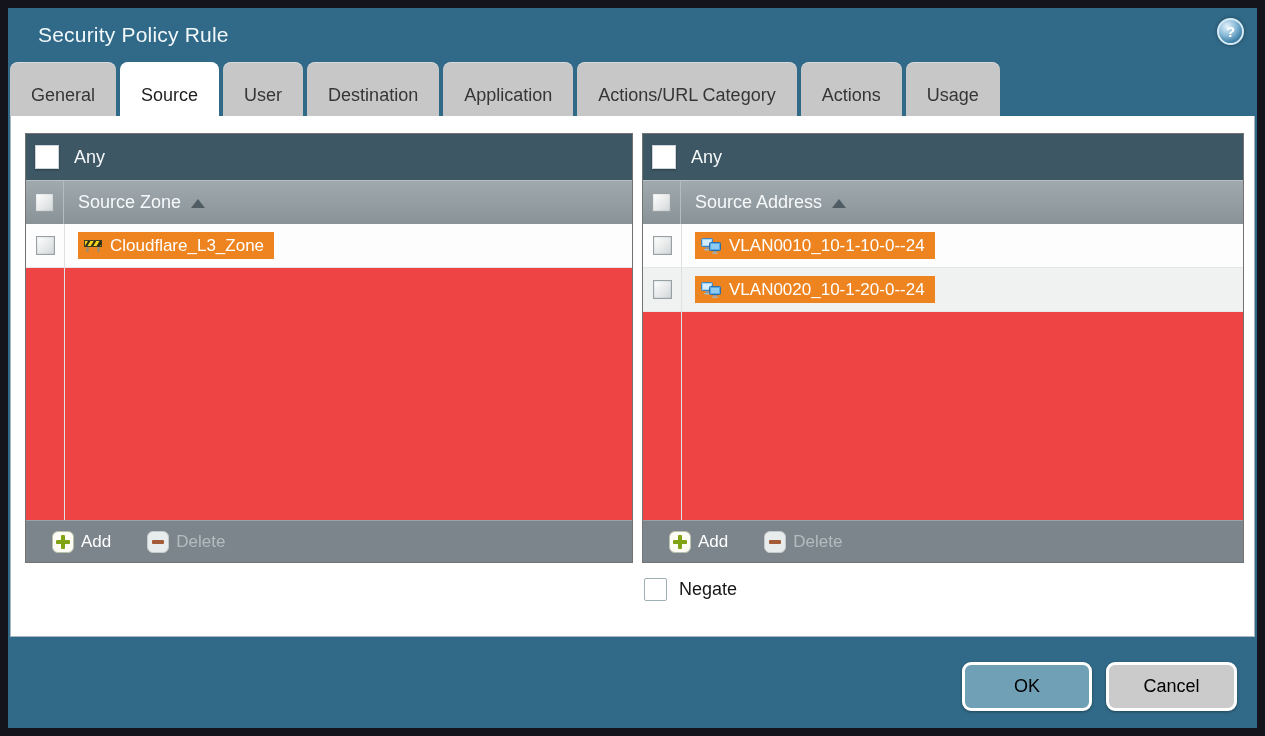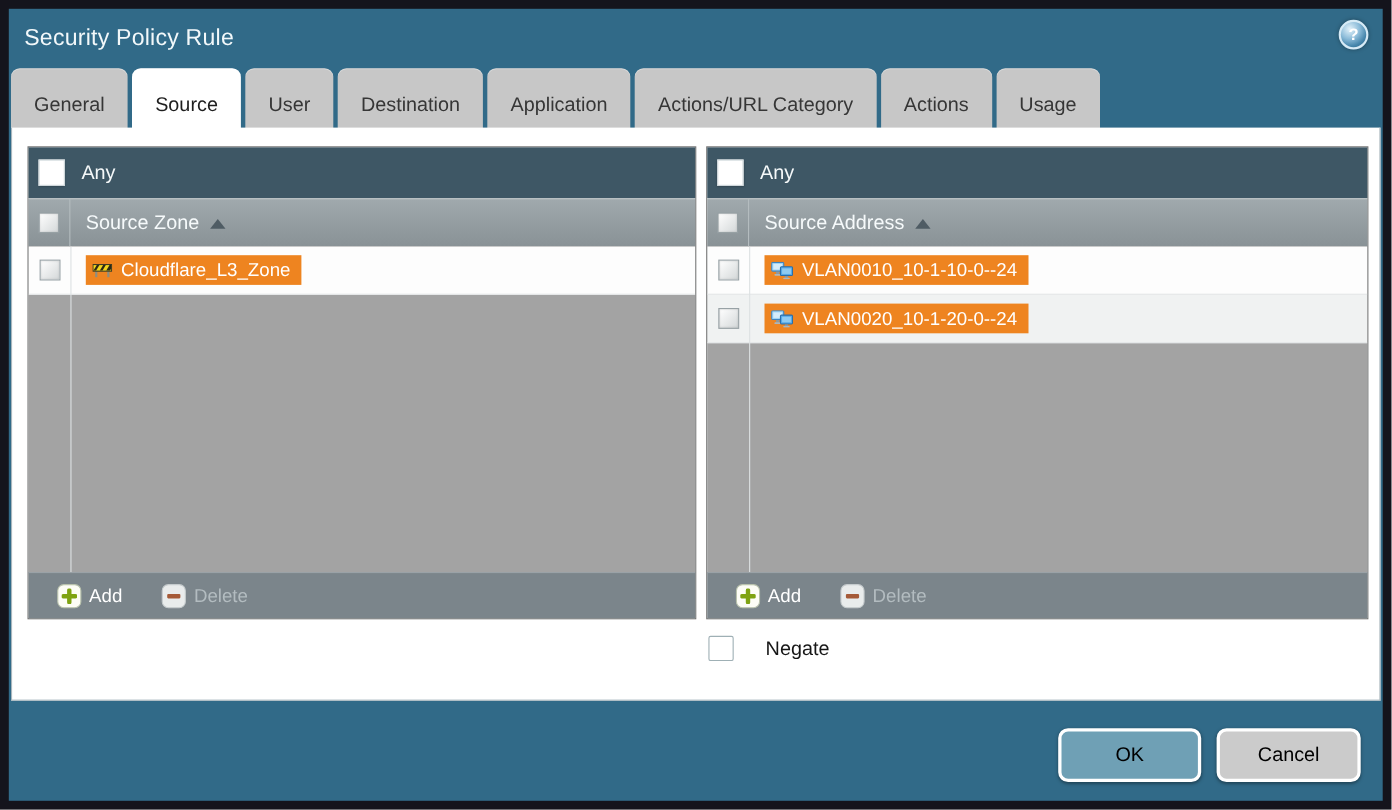--- a/index.html
+++ b/index.html
@@ -9,21 +9,21 @@
     background:#14141c;
     position:relative;
     overflow:hidden;
   }
   .dialog {
     position:absolute; left:8px; top:8px; right:8px; bottom:8px;
     background:#316a88;
   }
   
   .titlebar {
-    position:absolute; left:0; top:0; right:0; height:54px;
+    position:absolute; left:16px; top:0; right:0; height:54px;
     display:flex; align-items:center; padding:0 14px;
   }
   .title { color:#f2f8fa; font-size:21px; letter-spacing:.2px; }
   .help-icon {
     position:absolute; right:13px; top:10px; width:27px; height:27px;
     border-radius:50%;
     background:radial-gradient(circle at 35% 28%, #e3f2fa, #8cbcd9 40%, #4585ab 70%, #2c6488 100%);
     border:2px solid #d7ebf6;
     box-shadow:0 0 4px rgba(0,0,0,.35);
     display:flex; align-items:center; justify-content:center;
@@ -72,21 +72,21 @@
     display:flex; align-items:center; justify-content:center;
     border-right:1px solid #b4bcbf;
   }
   .col-label-wrap { display:flex; align-items:center; gap:10px; padding-left:14px; }
   .sort-asc {
     width:0; height:0;
     border-left:7px solid transparent; border-right:7px solid transparent;
     border-bottom:9px solid #4f5c64;
     margin-top:2px;
   }
-  .rows { flex:1 1 auto; position:relative; background:#a3a3a3; overflow:hidden; }
+  .rows { flex:1 1 auto; position:relative; background:#ef4444; overflow:hidden; }
   .rows::before {
     content:""; position:absolute; left:38px; top:0; bottom:0;
     width:1px; background:#dde1e3;
   }
   .row {
     height:44px; display:flex; align-items:center;
     border-bottom:1px solid #e4e7e8;
   }
   .row:nth-child(odd)  { background:#fdfdfd; }
   .row:nth-child(even) { background:#f0f2f2; }
@@ -126,21 +126,21 @@
     box-shadow:inset 0 0 2px rgba(0,0,0,.18);
   }
   .cb-negate {
     width:23px; height:23px; background:#ffffff;
     border:1px solid #9fb0b5; border-radius:2px;
   }
   .negate-row {
     position:absolute; left:633px; top:462px;
     display:flex; align-items:center; gap:12px;
   }
-  .negate-label { font-size:18px; color:#161616;margin-left:17px; }
+  .negate-label { font-size:18px; color:#161616; }
   
   .btn {
     position:absolute; bottom:17px; height:49px;
     border:3px solid #ffffff; border-radius:9px;
     font-size:18px; color:#000000; font-family:"Liberation Sans",sans-serif;
     cursor:pointer; box-shadow:0 1px 3px rgba(0,0,0,.35);
   }
   .btn-ok     { right:165px; width:130px; background:#6fa0b5; }
   .btn-cancel { right:20px;  width:131px; background:#cbcbcb; }
 </style>

